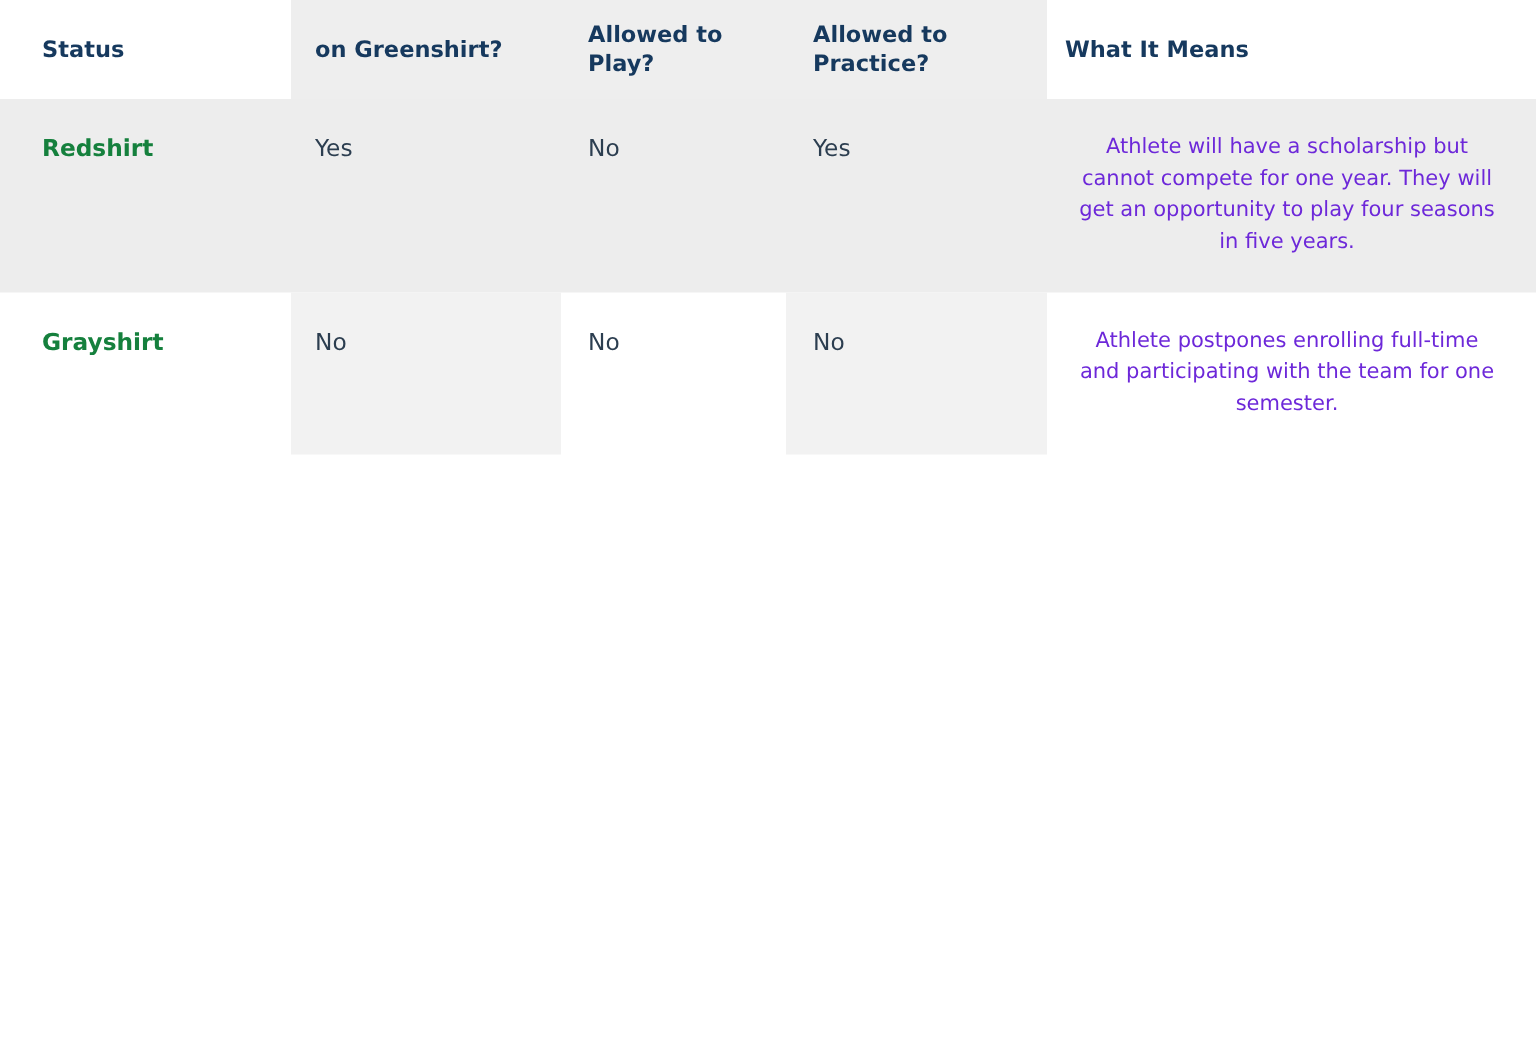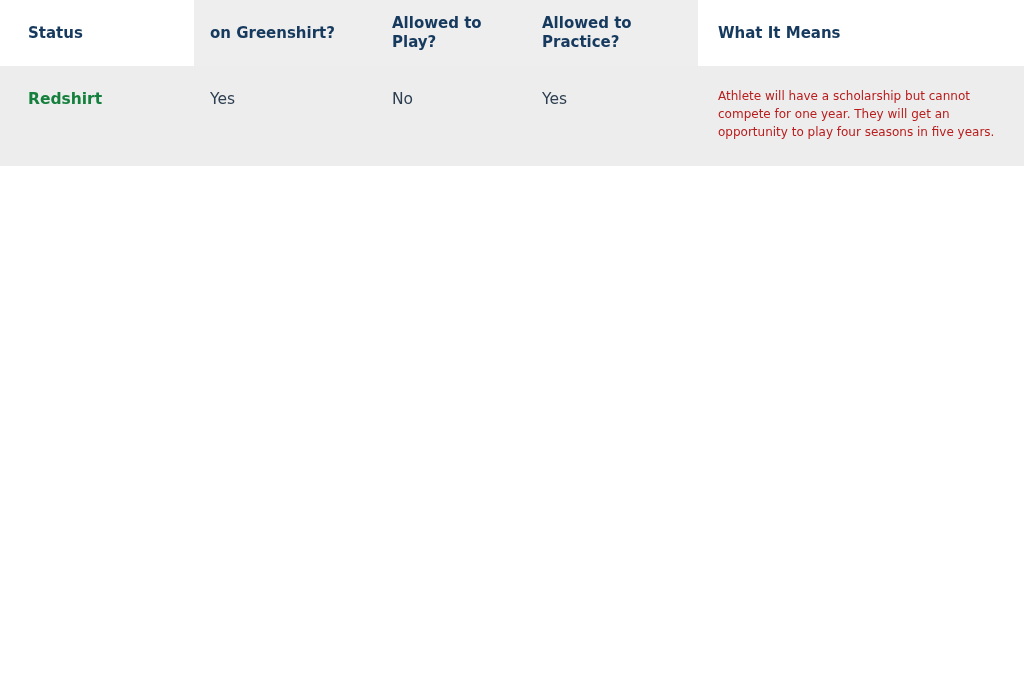--- a/index.html
+++ b/index.html
@@ -39,21 +39,21 @@
     height: 58px;
     box-sizing: border-box;
     line-height: 1.28;
   }
   thead th.shade {
     background: #eeeeee;
   }
   thead th.c1cell { padding-left: 16px; }
   thead th.c2cell { padding-left: 18px; }
   thead th.c3cell { padding-left: 18px; }
-  thead th.c4cell { padding-left: 20px; margin-top: 39px; }
+  thead th.c4cell { padding-left: 12px; margin-top: 39px; }
 
   tbody td {
     vertical-align: top;
     font-size: 15.5px;
     color: #2c3e50;
     padding: 22px 18px 24px 28px;
     line-height: 1.45;
     box-sizing: border-box;
   }
   tbody td.c1cell { padding-left: 16px; }
@@ -69,23 +69,24 @@
   }
   tbody tr.alt td.colshade {
     background: #ededed;
   }
   .status-label {
     color: #15803d;
     font-weight: bold;
     font-size: 15.5px;
   }
   .means {
-    color: #b91c1c;
-    font-size: 12px;
+    color: #6d28d9;
+    font-size: 14px;
     line-height: 1.48;
+    text-align: center;
   }
 </style>
 </head>
 <body>
 
 <div class="table-wrap">
   <table class="status-table">
     <colgroup>
       <col class="c0">
       <col class="c1">
@@ -105,15 +106,24 @@
     <tbody>
       <tr class="alt">
         <td class="c0cell rowshade">
           <span class="status-label">Redshirt</span>
         </td>
         <td class="c1cell colshade">Yes</td>
         <td class="c2cell rowshade">No</td>
         <td class="c3cell colshade">Yes</td>
         <td class="c4cell rowshade means">Athlete will have a scholarship but cannot compete for one year. They will get an opportunity to play four seasons in five years.</td>
       </tr>
+      <tr>
+        <td class="c0cell">
+          <span class="status-label">Grayshirt</span>
+        </td>
+        <td class="c1cell colshade">No</td>
+        <td class="c2cell">No</td>
+        <td class="c3cell colshade">No</td>
+        <td class="c4cell means">Athlete postpones enrolling full-time and participating with the team for one semester.</td>
+      </tr>
     </tbody>
   </table>
 </div>
 
 </body></html>

